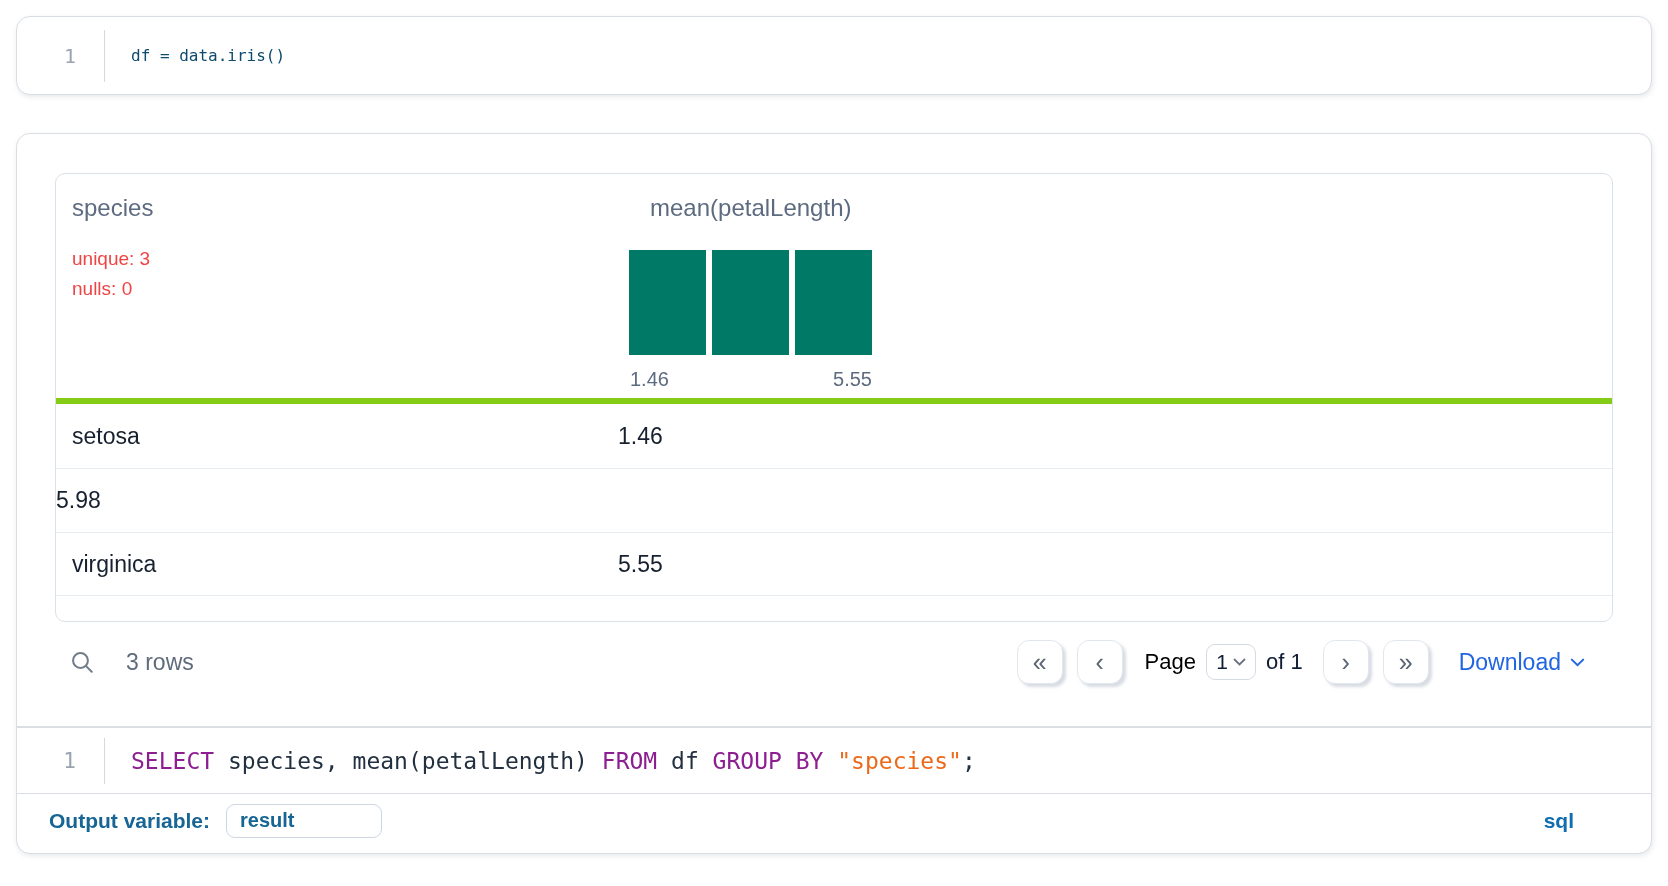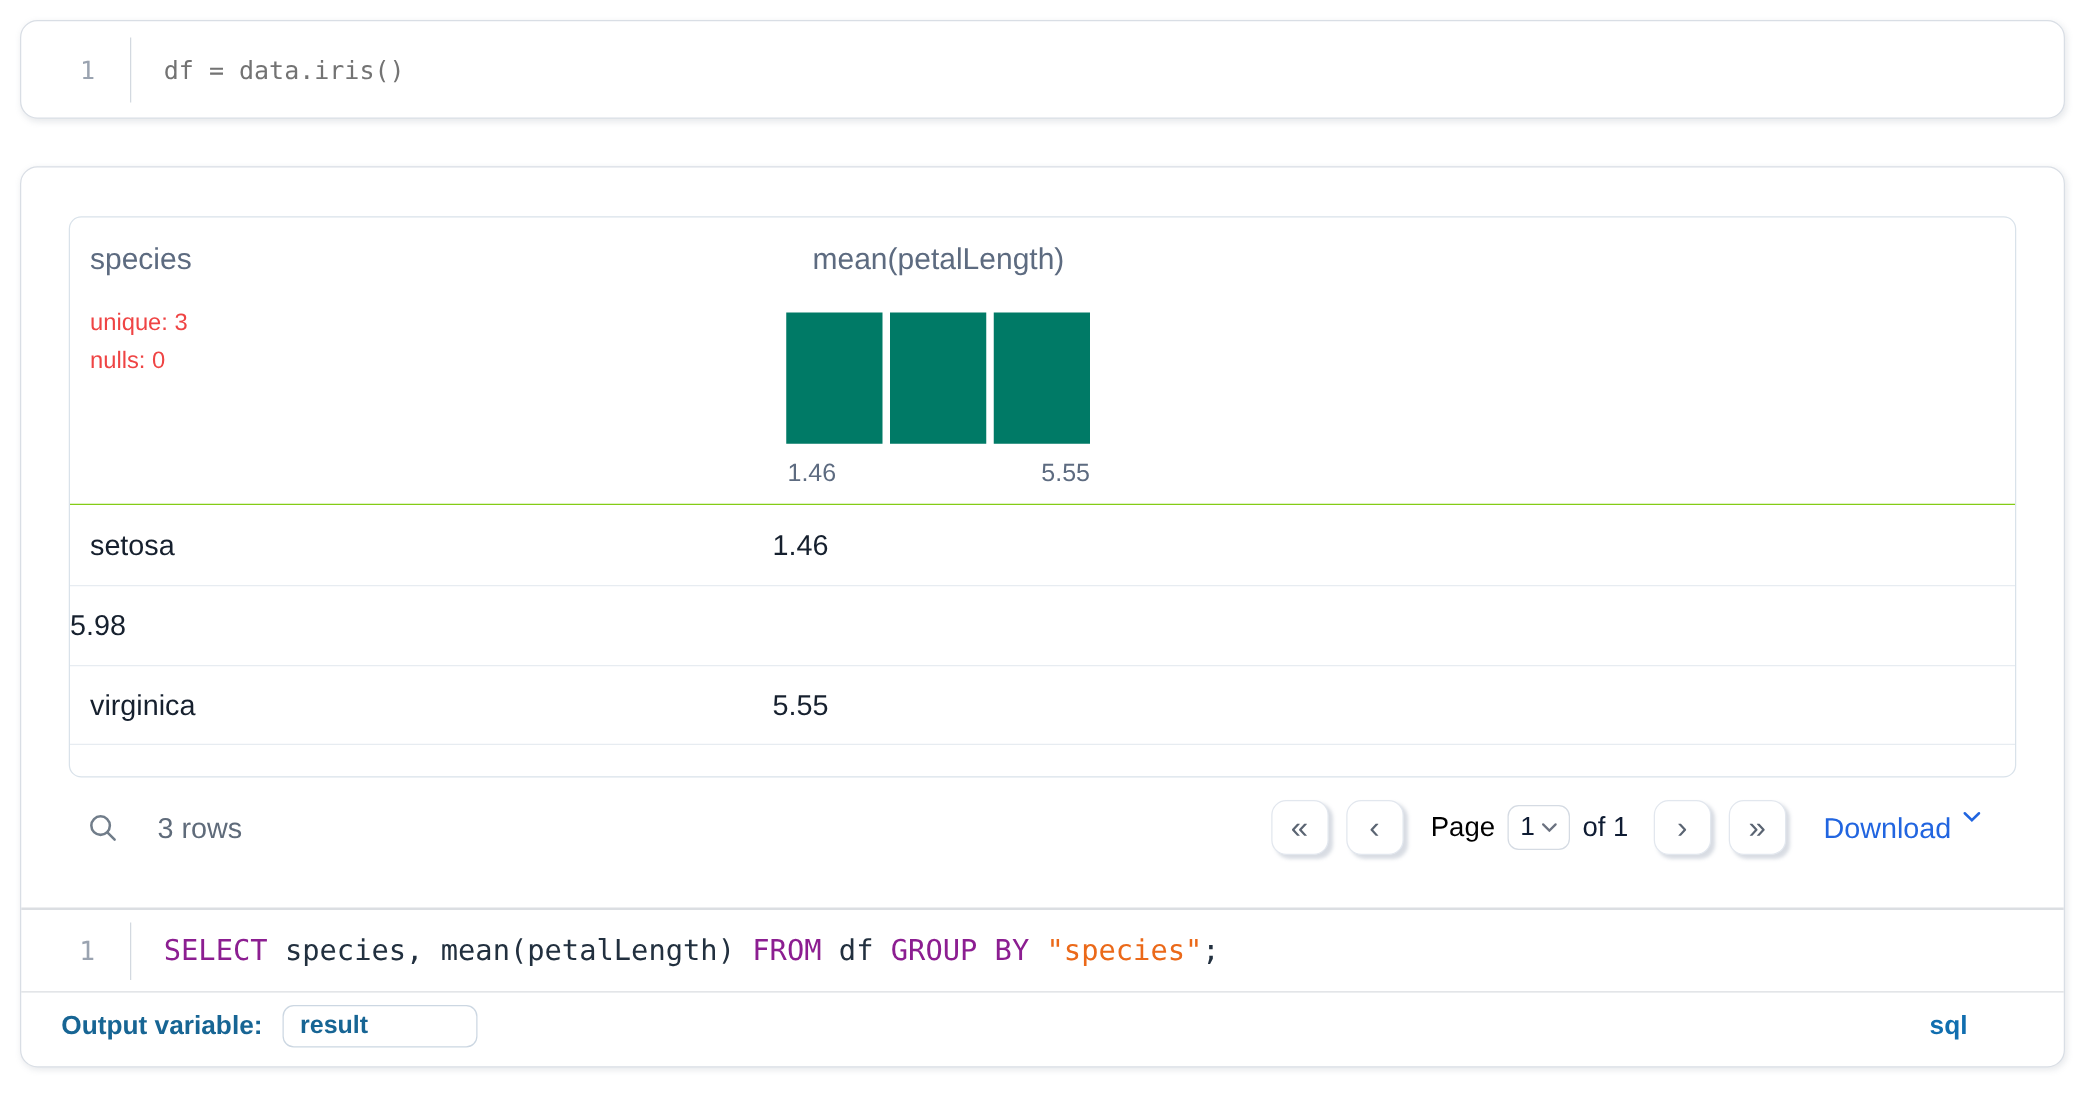--- a/index.html
+++ b/index.html
@@ -18,32 +18,32 @@
     display:flex; align-items:center;
   }
   .gutter {
     width:88px; height:52px; flex:none;
     display:flex; align-items:center; justify-content:flex-end;
     padding-right:28px; border-right:1px solid #d3d9e0;
     font-family:"DejaVu Sans Mono", monospace; font-size:20px; color:#9aa3b0;
   }
   .codeline {
     padding-left:26px; font-family:"DejaVu Sans Mono", monospace;
-    font-size:20px; color:#737373; white-space:pre;
+    font-size:16px; color:#0c4a6e; white-space:pre;
   }
   
   .panel {
     position:absolute; left:16px; top:133px; width:1636px; height:721px;
     display:flex; flex-direction:column;
   }
   .table-card {
     margin:39px 38px 0; height:449px; flex:none;
     border:1px solid #d9e2ea; border-radius:10px; background:#fff;
   }
-  .thead { position:relative; height:230px; border-bottom:1px solid #84cc16; }
+  .thead { position:relative; height:230px; border-bottom:6px solid #84cc16; }
   .colname { position:absolute; top:20px; font-size:24px; color:#5d6b80; }
   .col1-name { left:16px; }
   .col2-name { left:562px;margin-left:32px; }
   .col-stats { position:absolute; left:16px; top:70px; font-size:19px; color:#ef4444; line-height:30px; }
   .hist { position:absolute; left:573px; top:76px; width:243px; }
   .hist-bars { display:flex; gap:6px; height:105px; align-items:flex-end; }
   .hist-bar { width:77px; height:105px; background:var(--c-histogram-bar,#007a66); }
   .hist-labels { position:relative; height:24px; margin-top:13px; font-size:20px; color:#5d6b80; }
   .hl-min { position:absolute; left:1px; }
   .hl-max { position:absolute; right:0; }
@@ -67,21 +67,21 @@
   .pbtn + .pbtn { margin-left:14px; }
   .plabel { font-size:22px; font-weight:500; color:#000000; margin:0 10px 0 22px; }
   .pselect {
     min-width:50px; height:36px; border:1px solid #d5dbe3; border-radius:9px; background:#fff;
     display:flex; align-items:center; justify-content:center; gap:5px; padding:0 8px;
     font-size:21px; color:#0f1c33; cursor:pointer;
   }
   .pof { font-size:22px; font-weight:500; color:#0f1c33; margin:0 20px 0 10px; }
   .gap-left { margin-left:14px; }
   .download {
-    display:flex; align-items:flex-start; gap:9px; margin-left:30px;
+    display:flex; align-items:center; gap:9px; margin-left:30px;
     color:var(--c-download-link,#2165e0); font-size:23px; cursor:pointer;
   }
   
   .sqlrow {
     height:68px; flex:none; display:flex; align-items:center;
     border-top:2px solid #dbdee2; border-bottom:1.5px solid #dadde1;
   }
   .sqlrow .gutter { height:46px; font-size:21px; }
   .sqlcode {
     padding-left:26px; font-family:"DejaVu Sans Mono", monospace;

